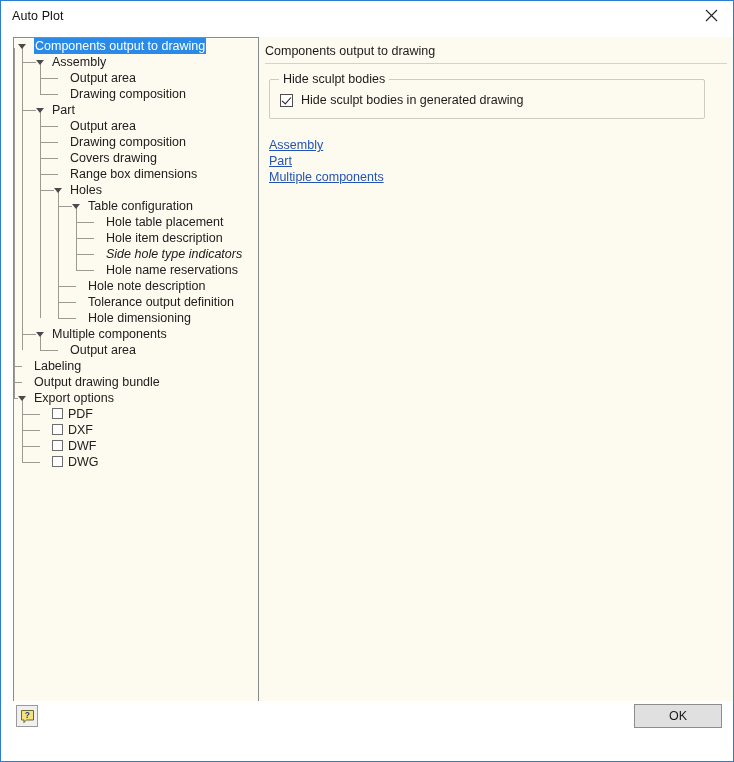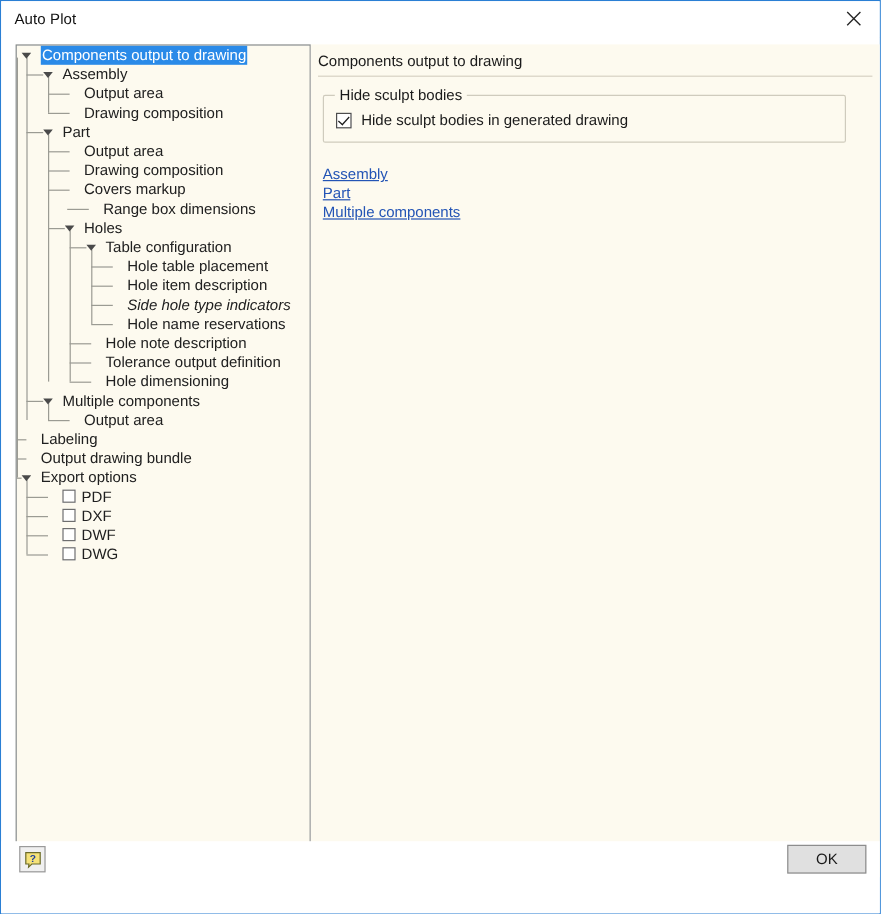--- a/index.html
+++ b/index.html
@@ -259,21 +259,21 @@
     background: #f0f0f0;
     display: flex;
     align-items: center;
     justify-content: center;
     cursor: default;
   }
   #ok-button {
     position: absolute;
     right: 11px;
     top: 3px;
-    width: 66px;
+    width: 88px;
     height: 24px;
     box-sizing: border-box;
     border: 1px solid #8d8d8d;
     background: #e0e0e0;
     font-family: "Liberation Sans", sans-serif;
     font-size: 12.5px;
     color: #1a1a1a;
     display: flex;
     align-items: center;
     justify-content: center;
@@ -332,23 +332,23 @@
           <div class="tree-row" style="top: 80px; position: absolute; left: 0px; right: 0px;">
             <div class="elbow" style="left: 26px; width: 18px;"></div>
             <span class="tree-label" style="left: 56px;">Output area</span>
           </div>
           <div class="tree-row" style="top: 96px; position: absolute; left: 0px; right: 0px;">
             <div class="elbow" style="left: 26px; width: 18px;"></div>
             <span class="tree-label" style="left: 56px;">Drawing composition</span>
           </div>
           <div class="tree-row" style="top: 112px; position: absolute; left: 0px; right: 0px;">
             <div class="elbow" style="left: 26px; width: 18px;"></div>
-            <span class="tree-label" style="left: 56px;">Covers markup</span>
-          </div>
-          <div class="tree-row" style="top: 128px; position: absolute; left: 16px; right: 0px; padding-left: 46px;">
+            <span class="tree-label" style="left: 56px;">Covers drawing</span>
+          </div>
+          <div class="tree-row" style="top: 128px; position: absolute; left: 0px; right: 0px; padding-left: 46px;">
             <div class="elbow" style="left: 26px; width: 18px;"></div>
             <span class="tree-label" style="left: 56px;">Range box dimensions</span>
           </div>
           <div class="tree-row" style="top: 144px; position: absolute; left: 0px; right: 0px;">
             <div class="elbow" style="left: 26px; width: 14px;"></div>
             <div class="expander" style="left: 40px;"></div>
             <span class="tree-label" style="left: 56px;">Holes</span>
           </div>
           <div class="tree-row" style="top: 160px; position: absolute; left: 0px; right: 0px;">
             <div class="elbow" style="left: 44px; width: 14px;"></div>

